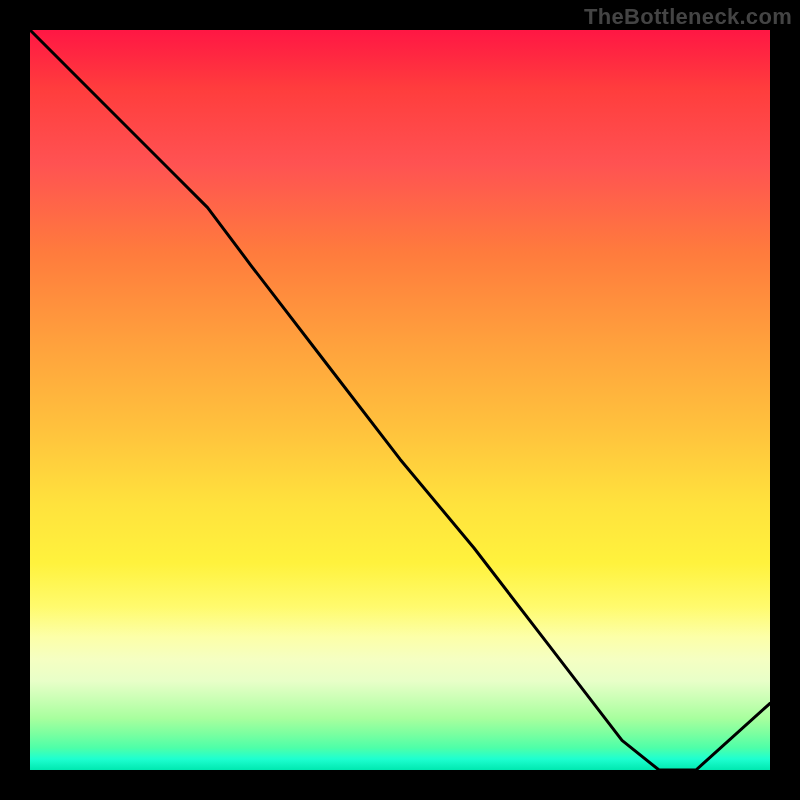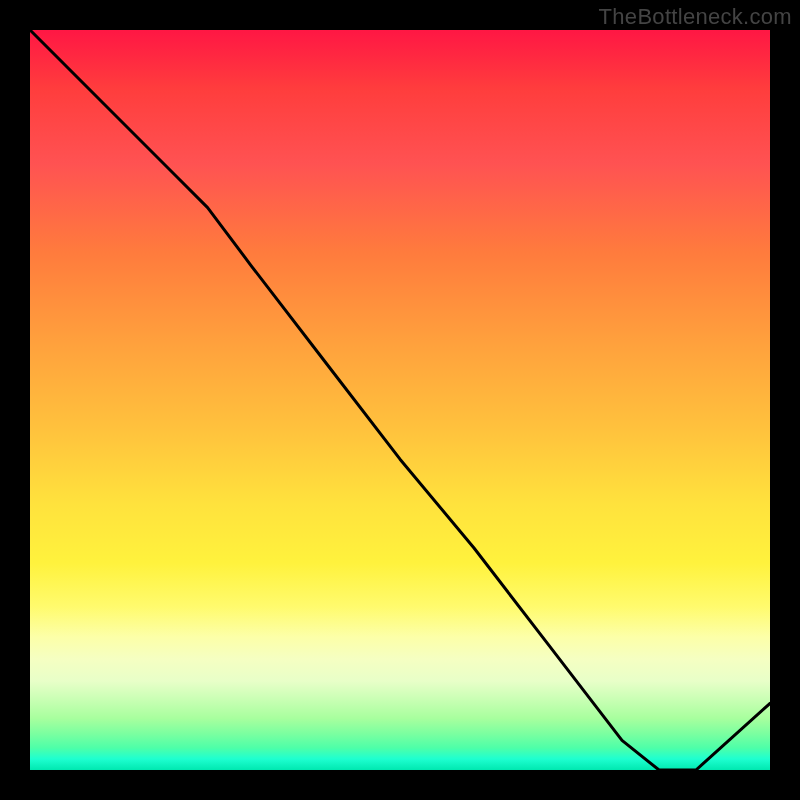--- a/index.html
+++ b/index.html
@@ -10,21 +10,21 @@
     position: relative;
     font-family: Arial, sans-serif;
     overflow: hidden;
   }
   .attribution {
     position: absolute;
     top: 4px;
     right: 8px;
     color: #444;
     font-size: 22px;
-    font-weight: 400;
+    font-weight: 700;
     letter-spacing: 0.3px;
   }
   .plot-area {
     position: absolute;
     left: 30px;
     top: 30px;
     width: 740px;
     height: 740px;
     background: linear-gradient(to bottom,
       #ff1744 0%,

